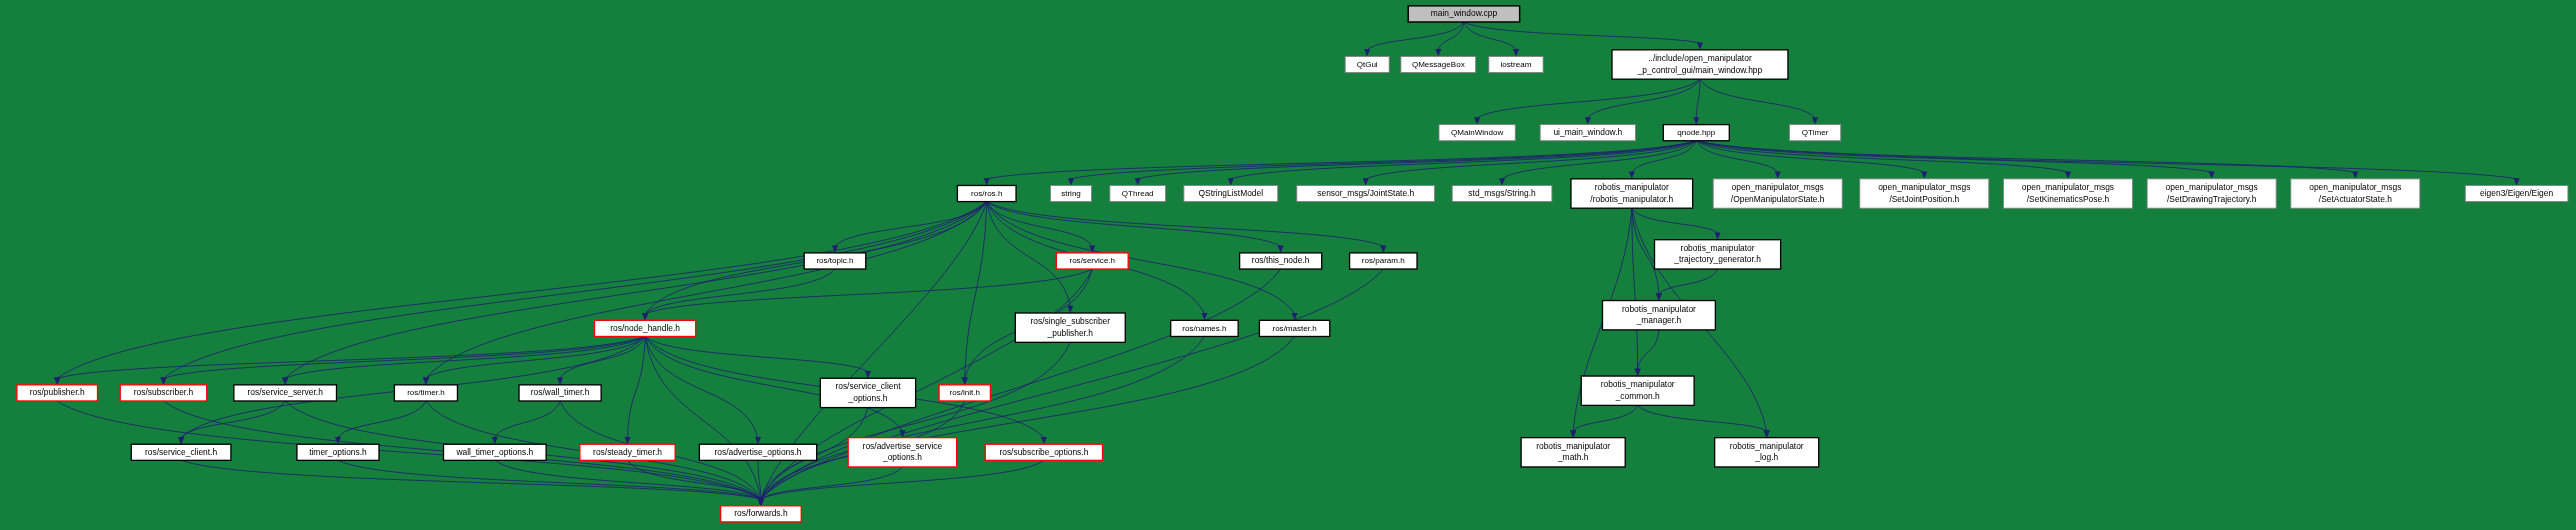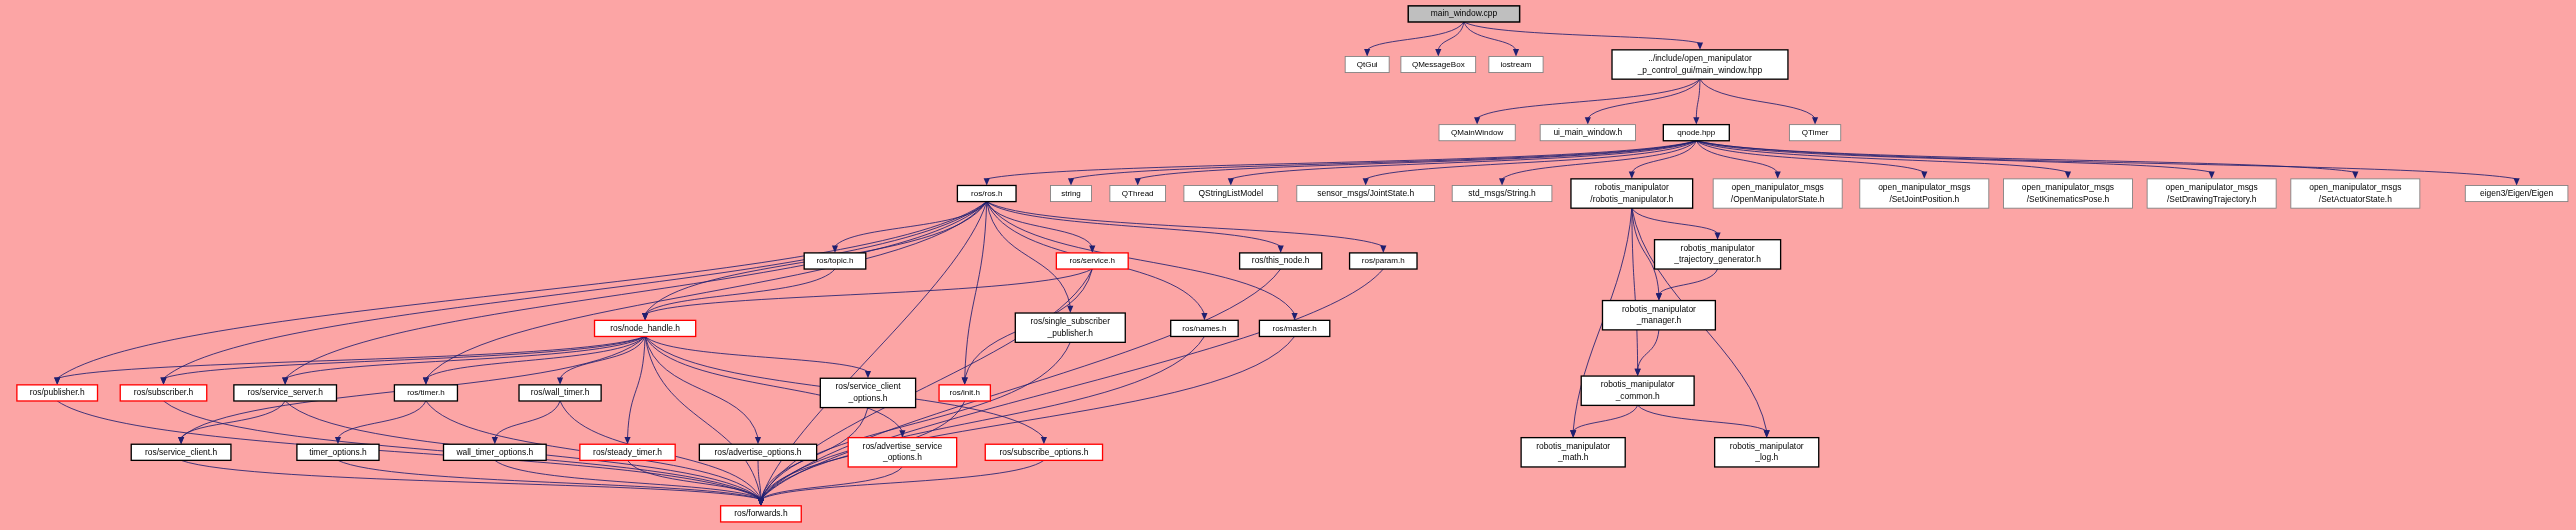--- a/index.html
+++ b/index.html
@@ -1,17 +1,17 @@
 <!DOCTYPE html>
 <html style="font-size:11.7px"><head>
 <meta charset="utf-8">
 <style>
   html,body{margin:0;padding:0;background:#ffffff;}
   body{font-family:"Liberation Sans","DejaVu Sans",sans-serif;}
-  #graph-root{position:relative;width:2576px;height:530px;background:#fca5a5;overflow:hidden;}
+  #graph-root{position:relative;width:2576px;height:530px;background:#15803d;overflow:hidden;}
   svg{display:block;}
   .node-box{fill:#ffffff;stroke:#404040;stroke-width:1.4;}
   .node-box.root{fill:#bfbfbf;stroke:#000000;stroke-width:2;}
   .node-box.hdr{stroke:#000000;stroke-width:1.8;}
   .node-box.red{stroke:#ff0000;stroke-width:1.8;}
   .node-box.grey{stroke:#808080;stroke-width:1.2;}
   .node-label{font-family:"Liberation Sans","DejaVu Sans",sans-serif;font-size:11.5px;fill:#000000;text-anchor:middle;dominant-baseline:middle;}
   .node-label.small{font-size:11px;}
   .edge{fill:none;stroke:#1f1f70;stroke-width:1.15;}
   .arrow{fill:#1f1f70;stroke:none;}

